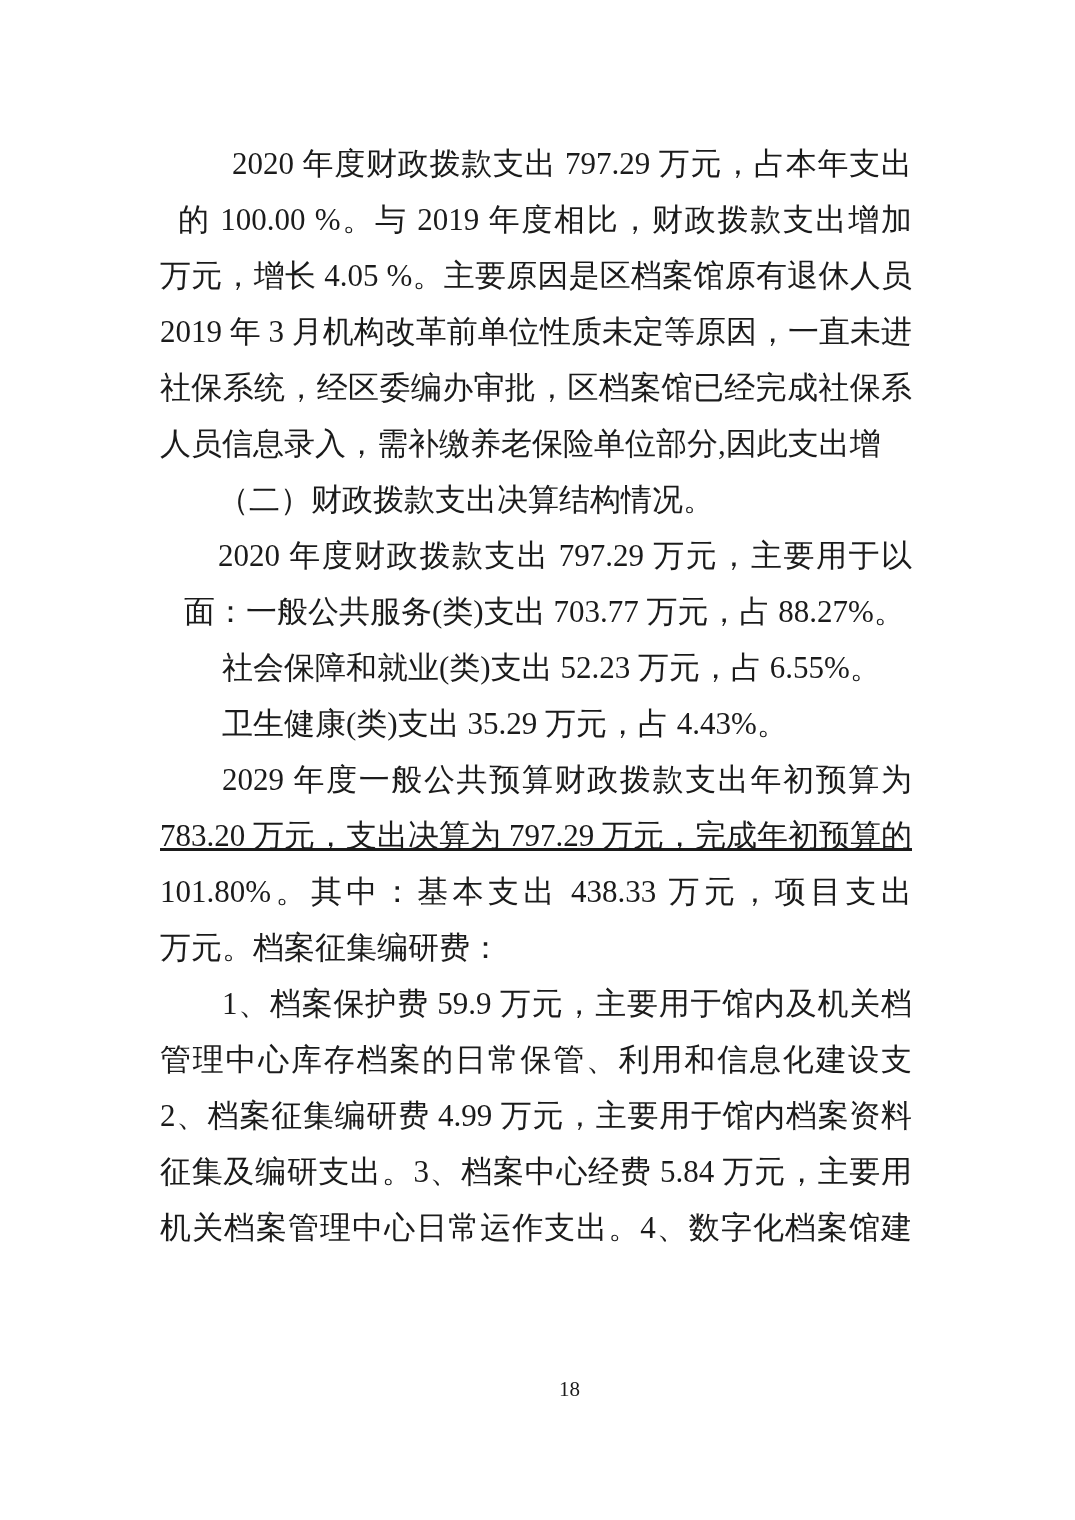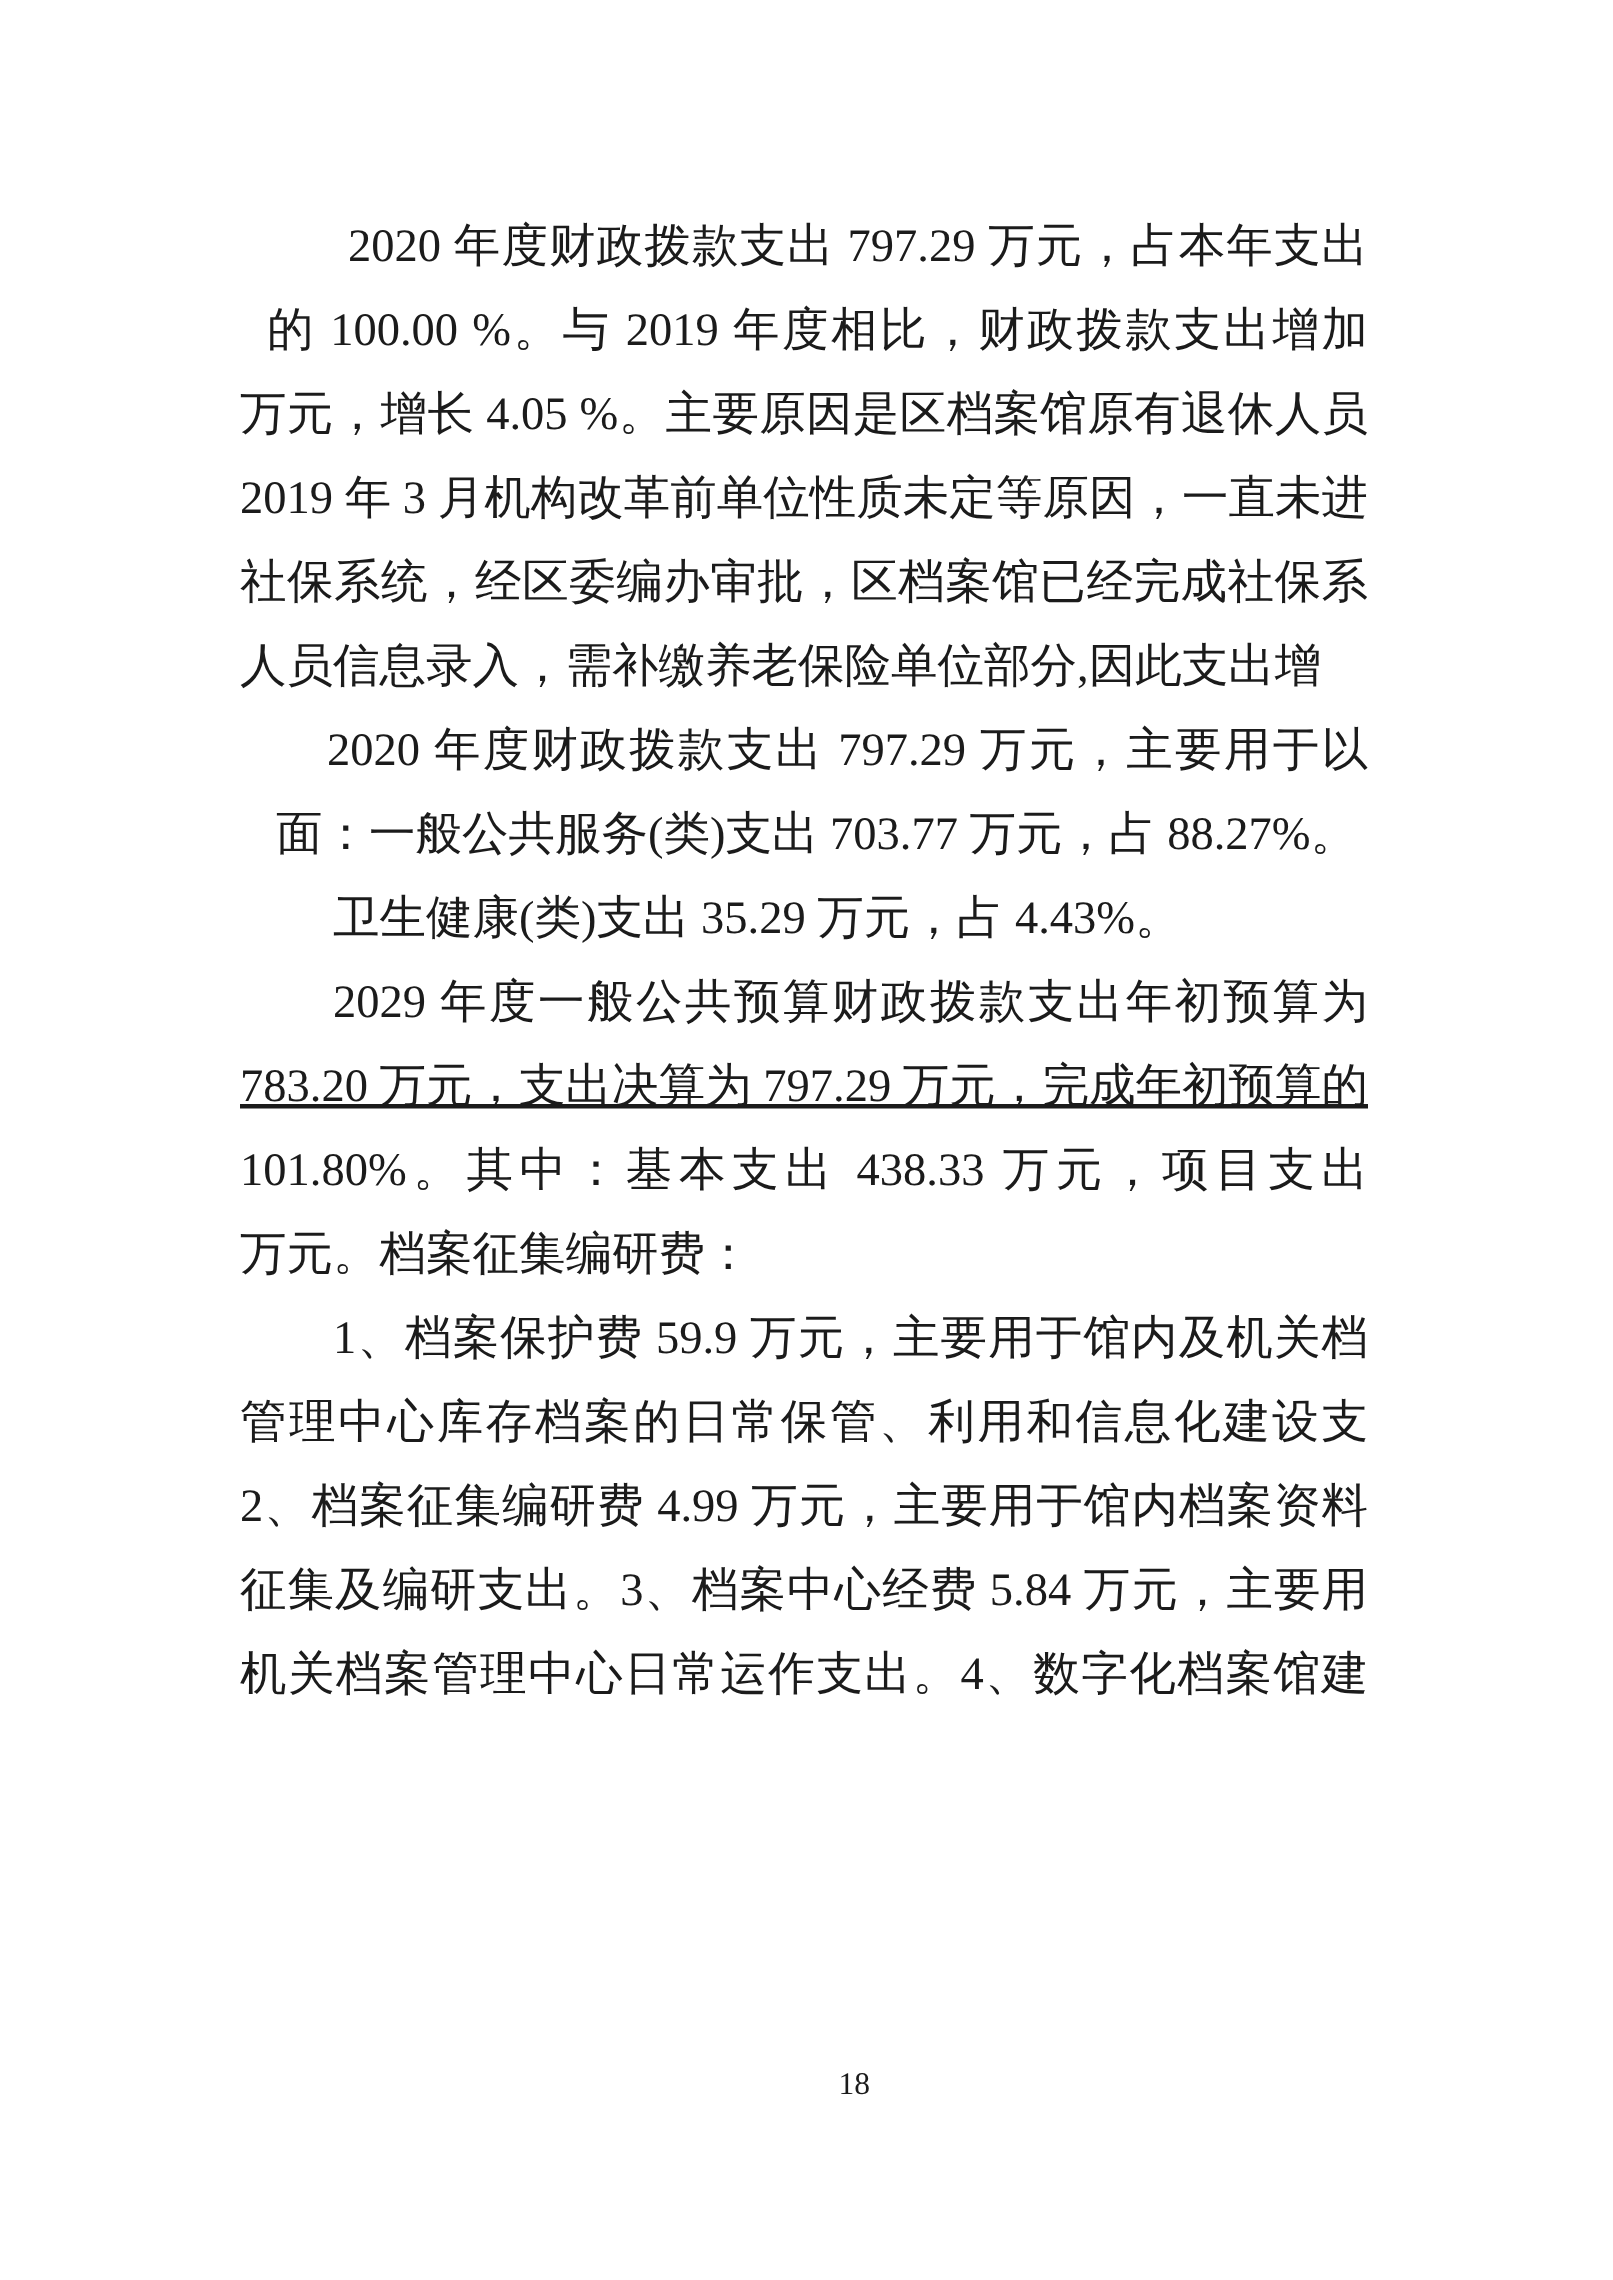--- a/index.html
+++ b/index.html
@@ -53,22 +53,24 @@
 
 <div class="page">
   <div class="doc-body">
 
   <div class="doc-line fill" style="text-indent: 72px;">2020 年度财政拨款支出 797.29 万元，占本年支出合计</div>
       <div class="doc-line fill" style="text-indent: 18px;">的 100.00 %。与 2019 年度相比，财政拨款支出增加 31.06</div>
       <div class="doc-line fill" style="text-indent: 0px;">万元，增长 4.05 %。主要原因是区档案馆原有退休人员因</div>
       <div class="doc-line fill" style="text-indent: 0px;">2019 年 3 月机构改革前单位性质未定等原因，一直未进入</div>
       <div class="doc-line fill" style="text-indent: 0px;">社保系统，经区委编办审批，区档案馆已经完成社保系统</div>
       <div class="doc-line" style="text-indent: 0px;">人员信息录入，需补缴养老保险单位部分,因此支出增加。</div>
+      <div class="doc-line" style="text-indent: 58px;">（二）财政拨款支出决算结构情况。</div>
       <div class="doc-line fill" style="text-indent: 58px;">2020 年度财政拨款支出 797.29 万元，主要用于以下方</div>
       <div class="doc-line" style="text-indent: 0px; margin-left: 24px;">面：一般公共服务(类)支出 703.77 万元，占 88.27%。</div>
+      <div class="doc-line" style="text-indent: 62px;">社会保障和就业(类)支出 52.23 万元，占 6.55%。</div>
       <div class="doc-line" style="text-indent: 62px;">卫生健康(类)支出 35.29 万元，占 4.43%。</div>
       <div class="doc-line fill" style="text-indent: 62px;">2029 年度一般公共预算财政拨款支出年初预算为</div>
       <div class="doc-line fill" style="text-indent: 0px; text-decoration: underline;">783.20 万元，支出决算为 797.29 万元，完成年初预算的</div>
       <div class="doc-line fill" style="text-indent: 0px;">101.80%。其中：基本支出 438.33 万元，项目支出 358.96</div>
       <div class="doc-line" style="text-indent: 0px;">万元。档案征集编研费：</div>
       <div class="doc-line fill" style="text-indent: 62px;">1、档案保护费 59.9 万元，主要用于馆内及机关档案</div>
       <div class="doc-line fill" style="text-indent: 0px;">管理中心库存档案的日常保管、利用和信息化建设支出。</div>
       <div class="doc-line fill" style="text-indent: 0px;">2、档案征集编研费 4.99 万元，主要用于馆内档案资料的</div>
       <div class="doc-line fill" style="text-indent: 0px;">征集及编研支出。3、档案中心经费 5.84 万元，主要用于</div>
       <div class="doc-line fill" style="text-indent: 0px;">机关档案管理中心日常运作支出。4、数字化档案馆建设</div>

